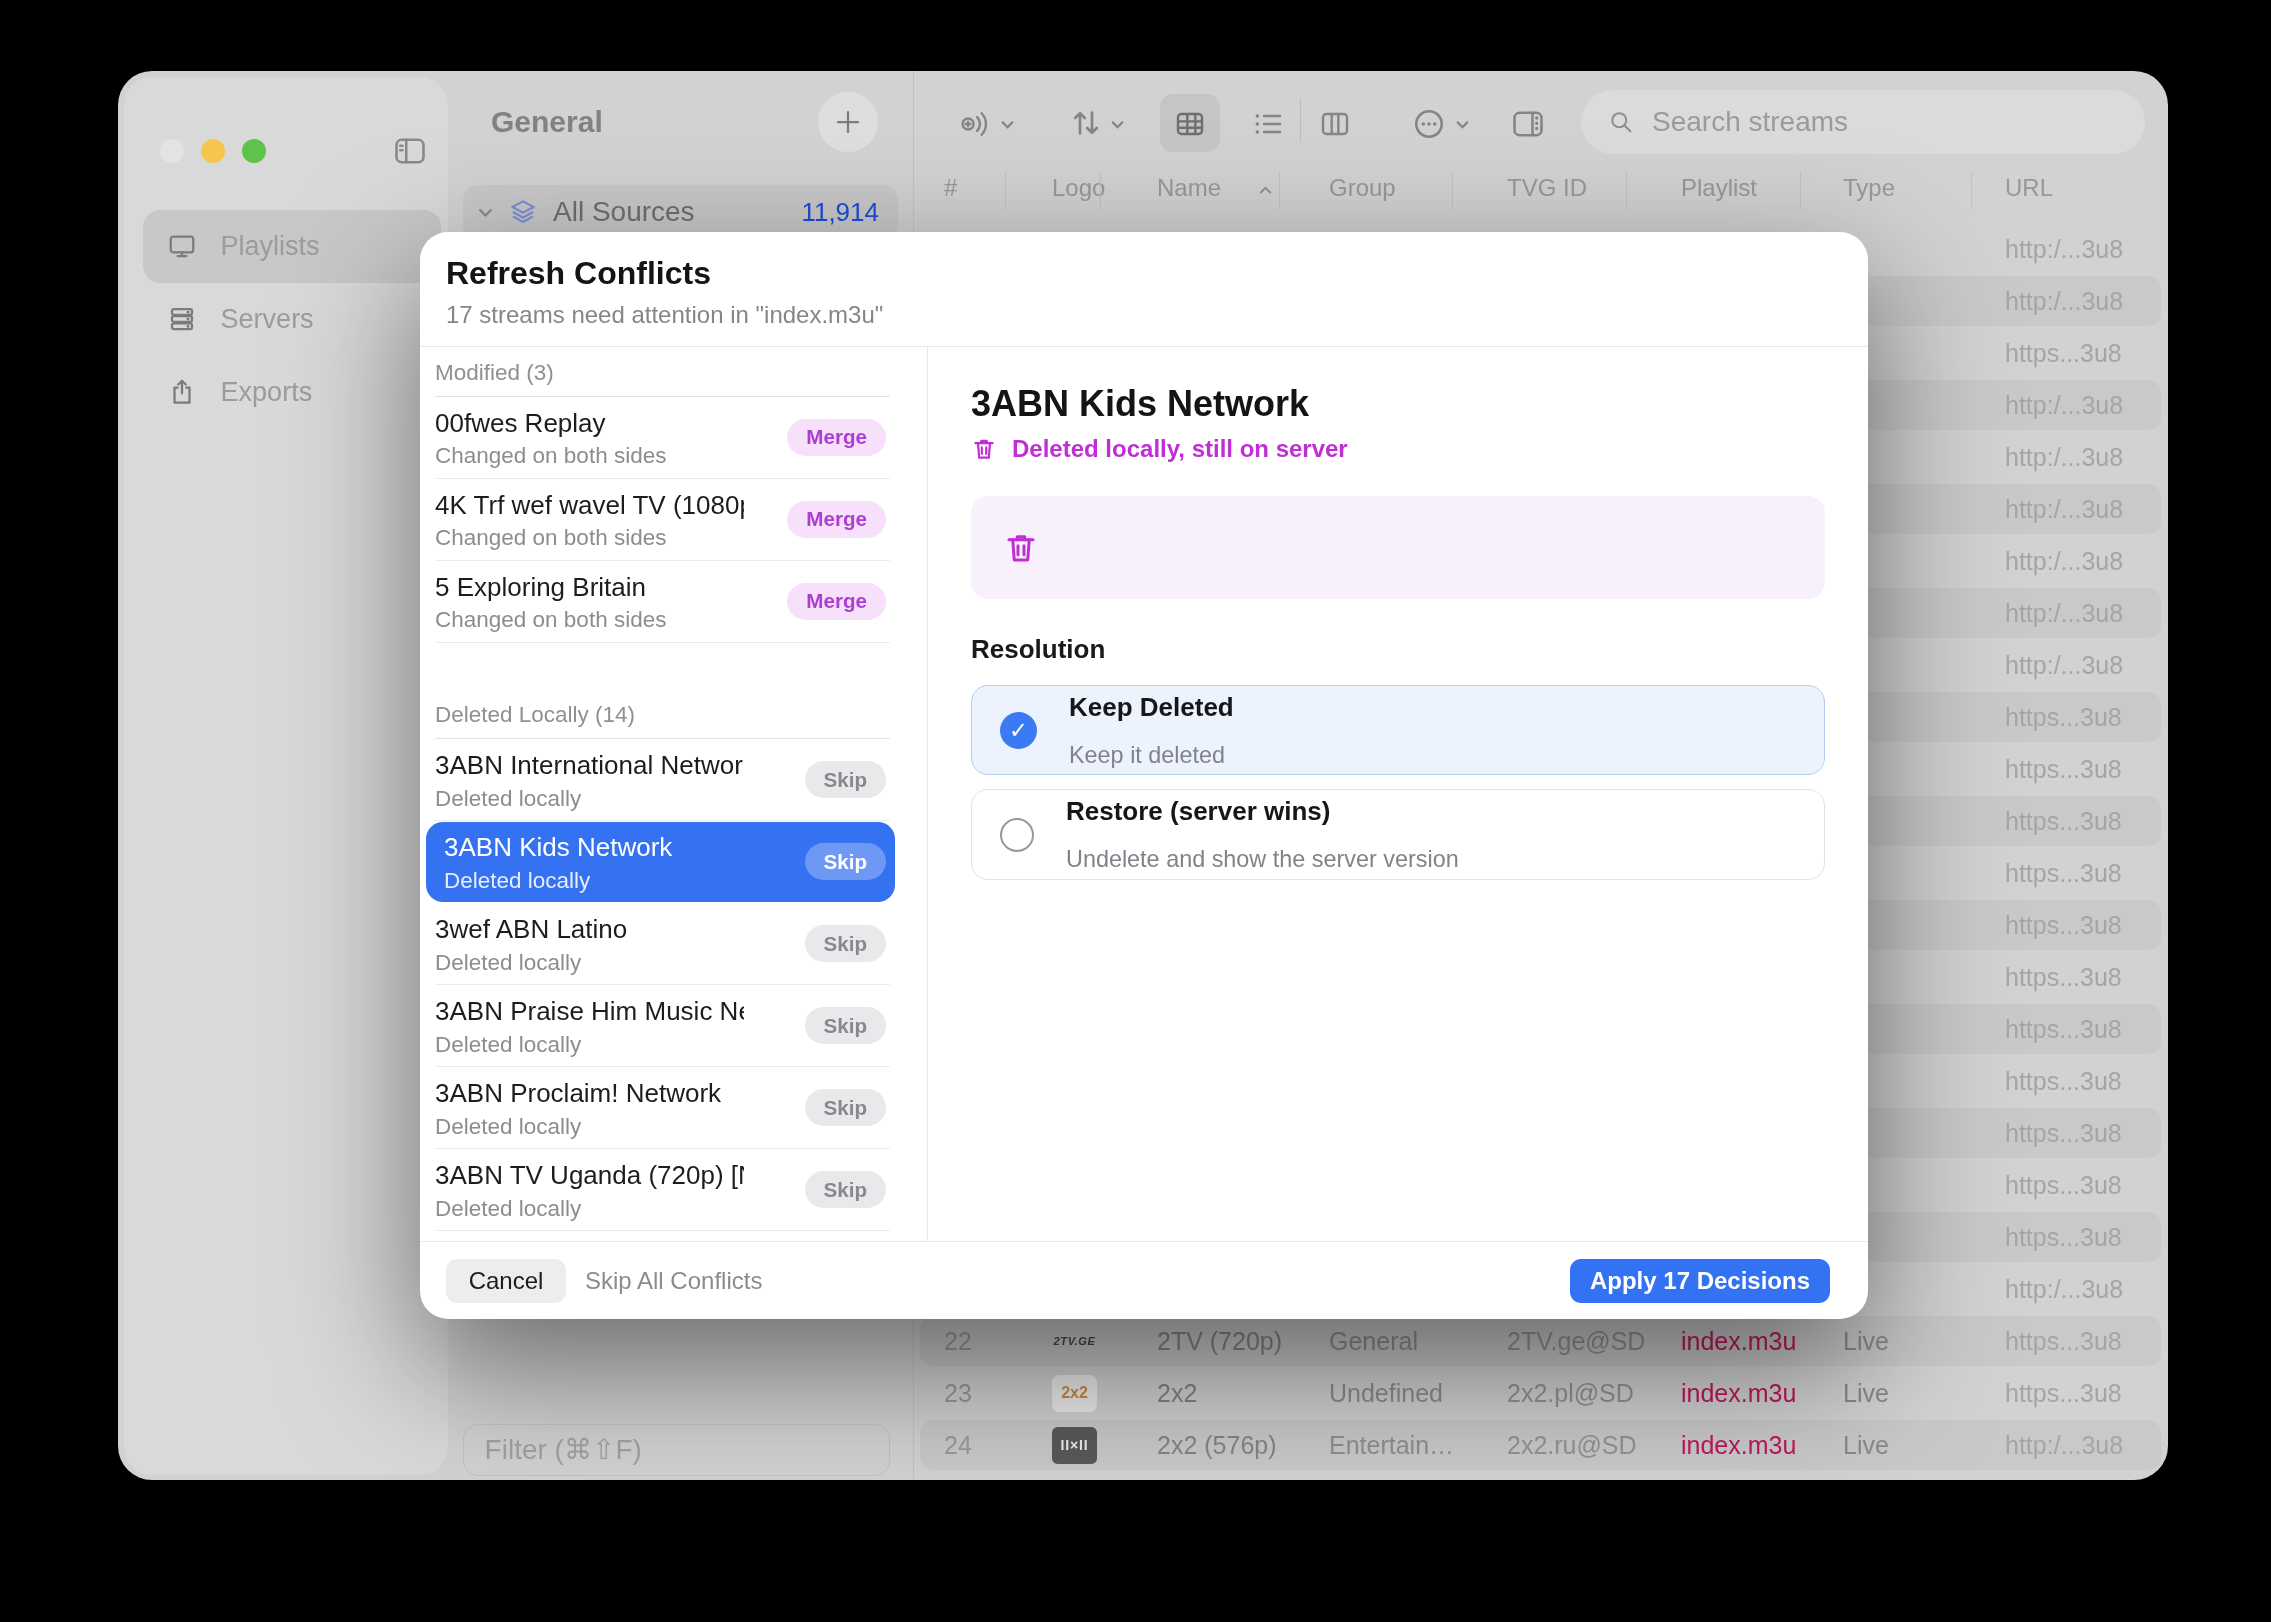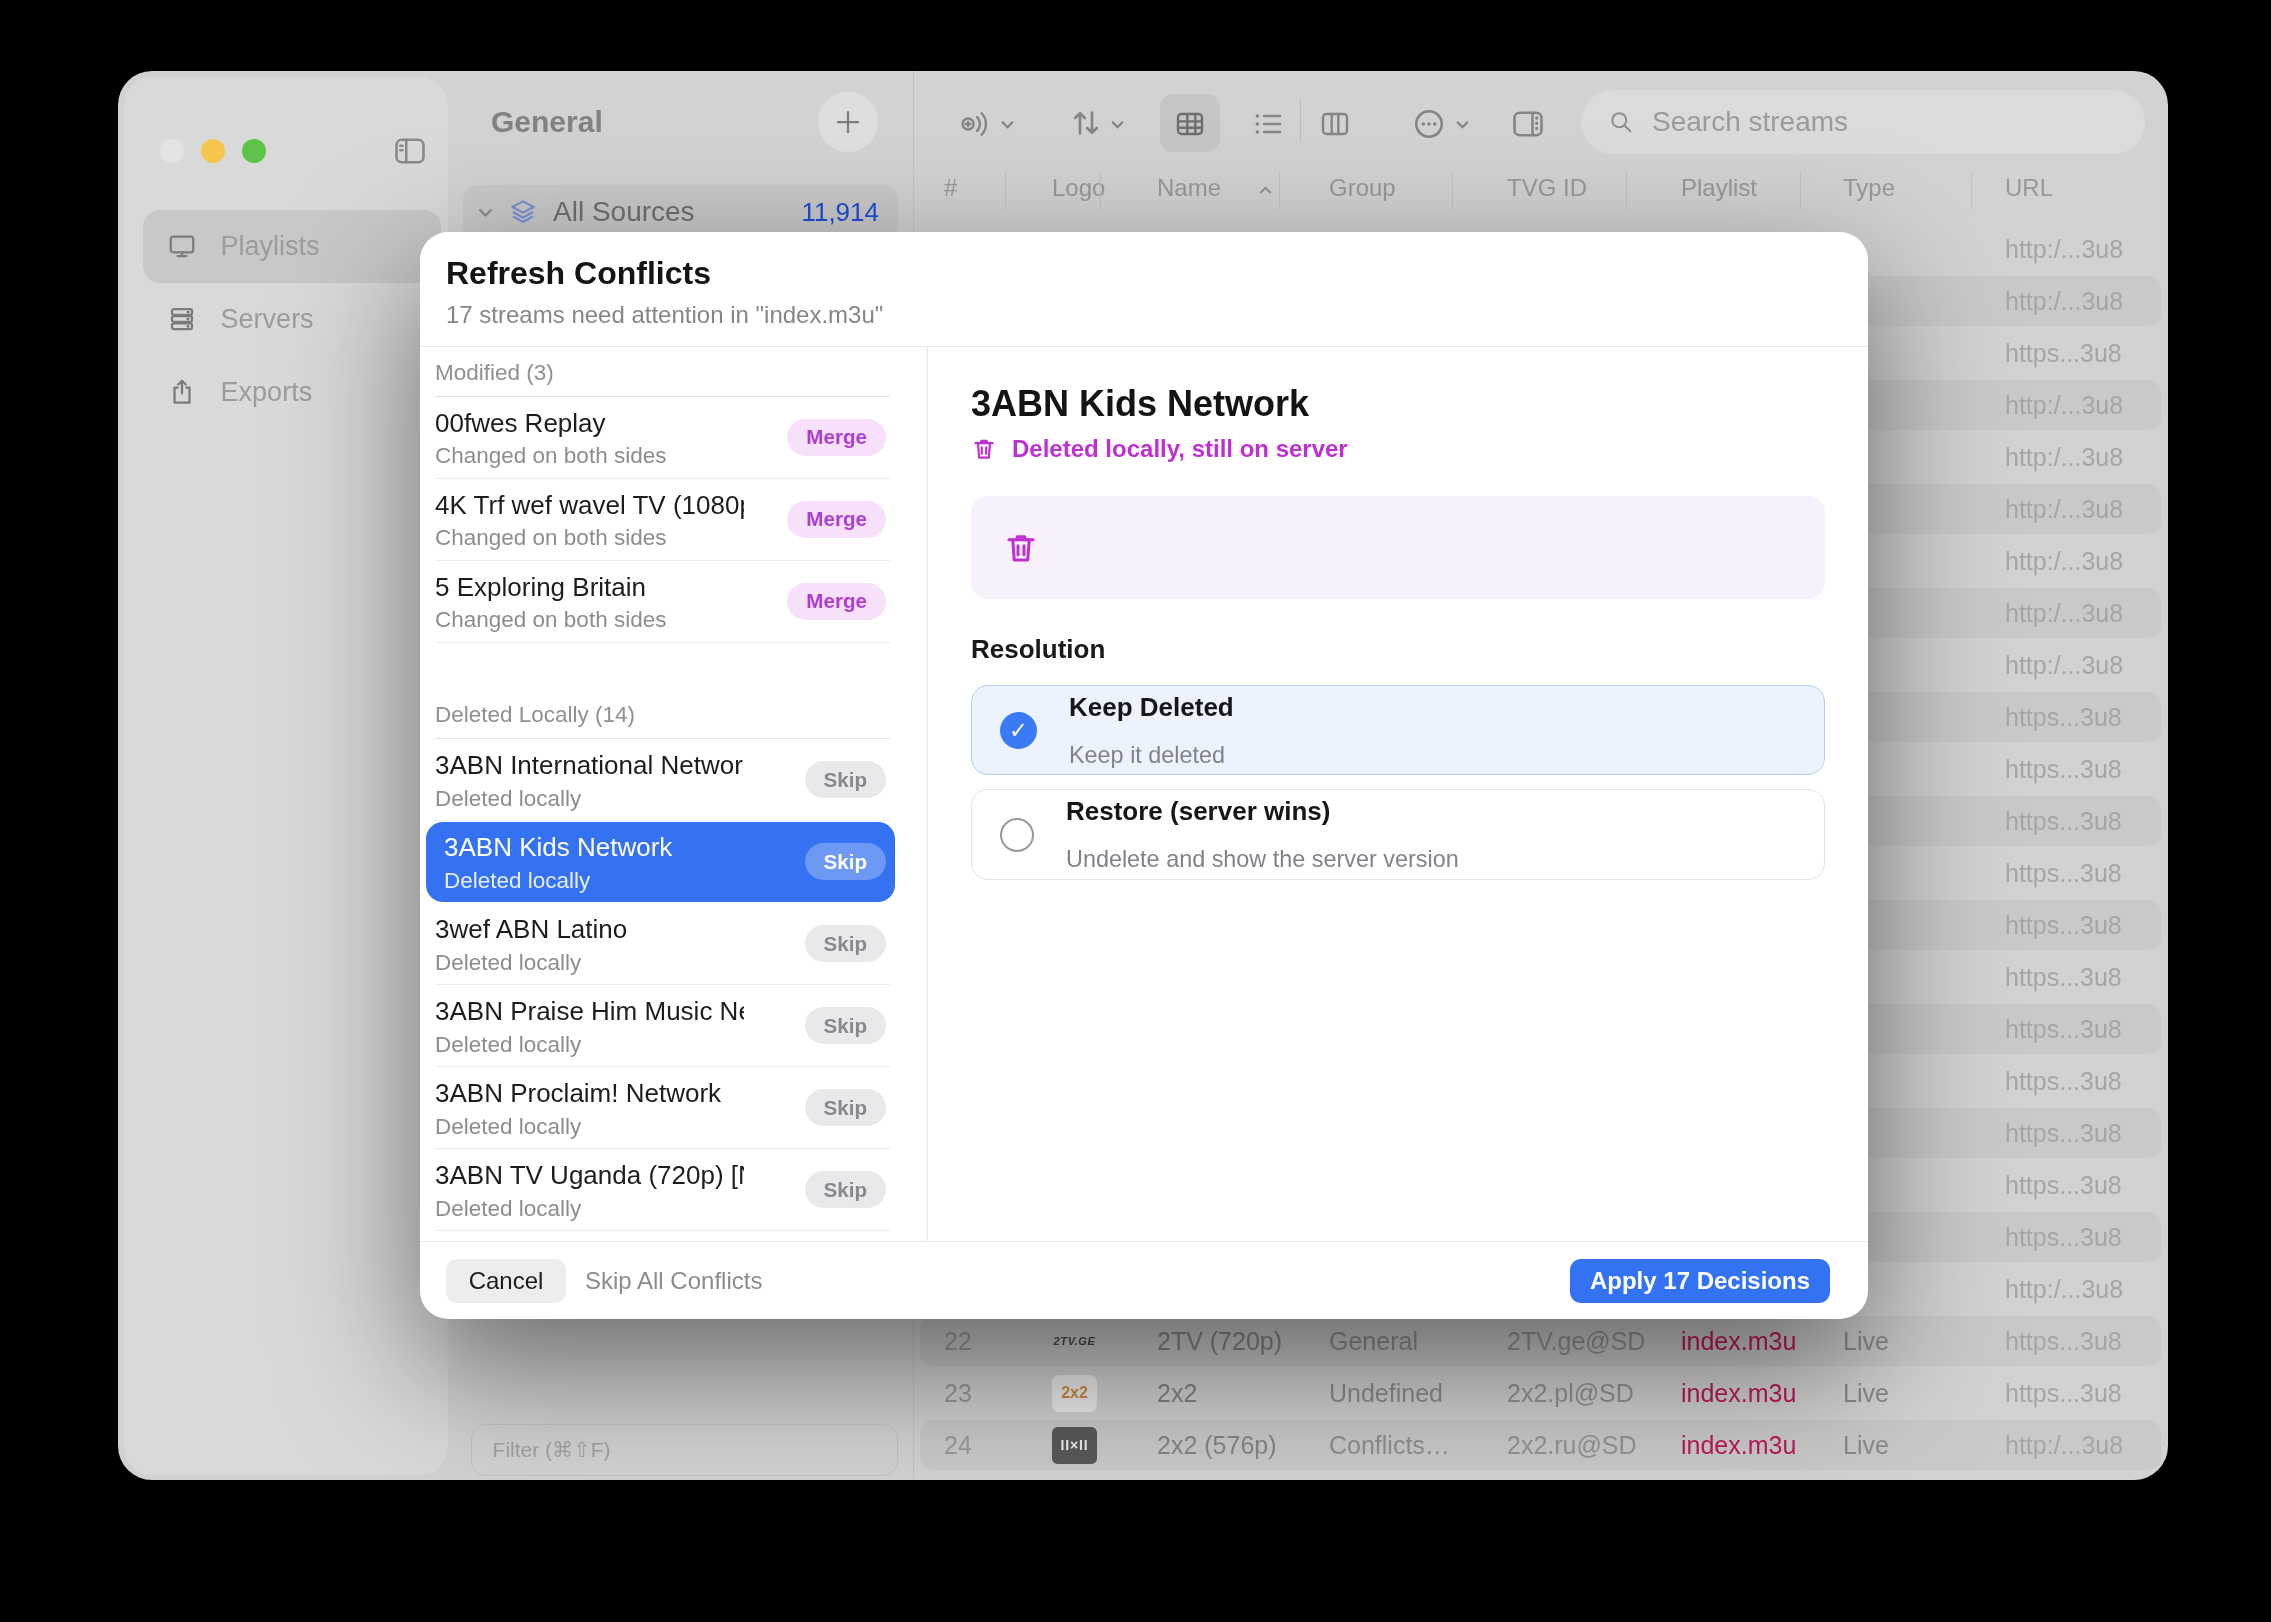--- a/index.html
+++ b/index.html
@@ -31,21 +31,21 @@
   .src-add{position:absolute;left:700px;top:20.6px;width:60px;height:60px;border-radius:50%;
     background:#dedede;color:#7c7c7c;display:flex;align-items:center;justify-content:center;}
   .src-add svg{width:30px;height:30px;}
   .all-sources{position:absolute;left:345px;top:114px;width:435px;height:54px;background:#c9c9ca;
     border-radius:15px;display:flex;align-items:center;color:#6f6f6f;}
   .as-chev{width:19px;height:19px;margin-left:13px;color:#8a8a8a;flex:0 0 auto;}
   .as-layers{width:30px;height:30px;margin-left:13px;color:#7c8fd6;flex:0 0 auto;}
   .as-label{margin-left:15px;font-size:28px;}
   .as-count{margin-left:auto;margin-right:19px;font-size:26px;color:#1d4ed8;}
   .filter-field{position:absolute;left:345px;top:1353px;width:427px;height:52px;border:1.9px solid #c2c2c2;
-    border-radius:15px;font-size:21px;color:#a2a2a2;line-height:49px;padding-left:20.6px;margin-left:8px;}
+    border-radius:15px;font-size:28px;color:#a2a2a2;line-height:49px;padding-left:20.6px;}
   .vdivider{position:absolute;left:795px;top:0;width:0.9px;height:100%;background:#c3c3c3;}
 
   
   .tbtn{position:absolute;color:#858585;}
   .tbtn svg{display:block;}
   .tool-grid-bg{position:absolute;left:1042px;top:22.5px;width:60px;height:58px;border-radius:13px;background:#c5c5c6;}
   .tool-sep{position:absolute;left:1182px;top:28px;width:0.9px;height:43px;background:#bdbdbd;}
   .search-field{position:absolute;left:1463px;top:19px;width:564px;height:64px;background:#dbdbdb;
     border-radius:32px;display:flex;align-items:center;color:#9b9b9b;}
   .search-field .icn{width:28px;height:28px;margin-left:26px;color:#8f8f8f;flex:0 0 auto;}
@@ -591,21 +591,21 @@
           <div class="tc c-playlist">index.m3u</div>
           <div class="tc c-type">Live</div>
           <div class="tc c-url">https...3u8</div>
         </div>
         <div class="trow striped">
           <div class="tc c-num">24</div>
           <div class="tc c-logo">
             <div class="logo logo-2x2d">II×II</div>
           </div>
           <div class="tc c-name">2x2 (576p)</div>
-          <div class="tc c-group">Conflicts…</div>
+          <div class="tc c-group">Entertain…</div>
           <div class="tc c-tvg">2x2.ru@SD</div>
           <div class="tc c-playlist">index.m3u</div>
           <div class="tc c-type">Live</div>
           <div class="tc c-url">http:/...3u8</div>
         </div>
       </div>
   </div>
 
   <div class="modal">
     <div class="m-title">Refresh Conflicts</div>

